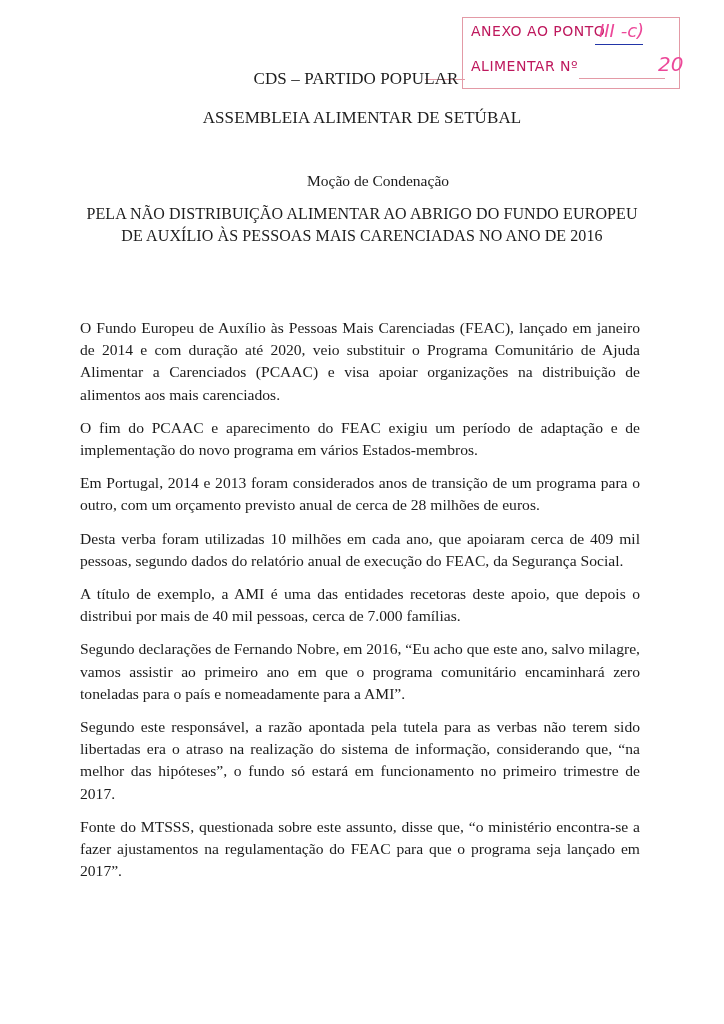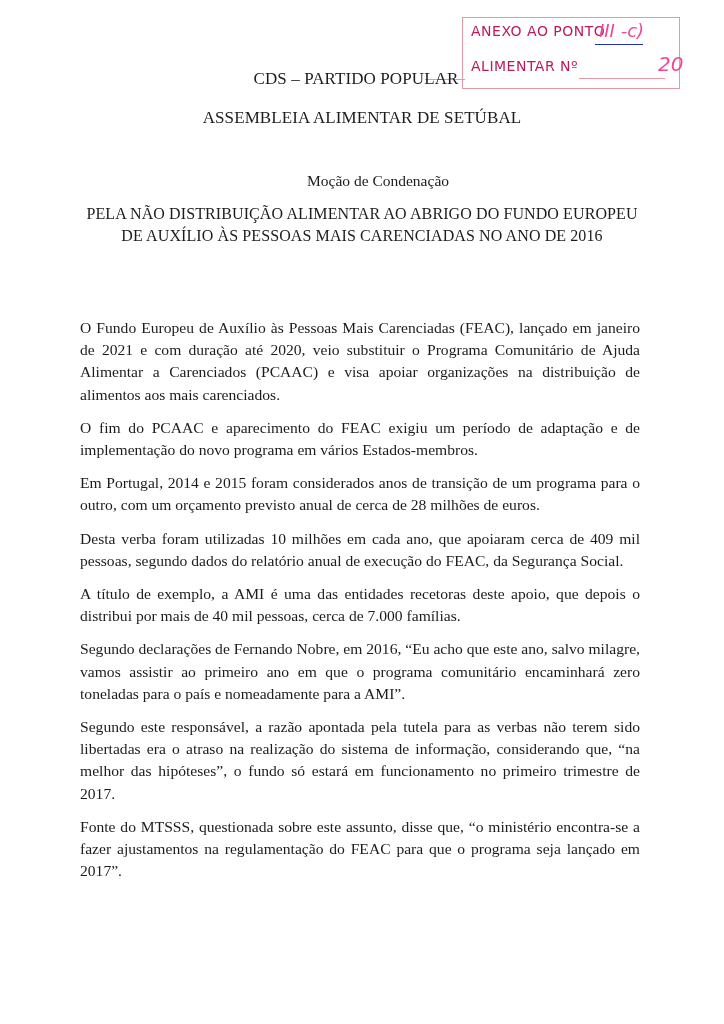--- a/index.html
+++ b/index.html
@@ -64,21 +64,21 @@
 </div>
 <div class="sig-line"></div>
 
 <div class="hdr hdr1">CDS – PARTIDO POPULAR</div>
 <div class="hdr hdr2">ASSEMBLEIA ALIMENTAR DE SETÚBAL</div>
 
 <div class="moc-title">Moção de Condenação</div>
 <div class="moc-sub">PELA NÃO DISTRIBUIÇÃO ALIMENTAR AO ABRIGO DO FUNDO EUROPEU DE AUXÍLIO ÀS PESSOAS MAIS CARENCIADAS NO ANO DE 2016</div>
 
 <div class="body-text">
-  <p>O Fundo Europeu de Auxílio às Pessoas Mais Carenciadas (FEAC), lançado em janeiro de 2021 e com duração até 2020, veio substituir o Programa Comunitário de Ajuda Alimentar a Carenciados (PCAAC) e visa apoiar organizações na distribuição de alimentos aos mais carenciados.</p>
+  <p>O Fundo Europeu de Auxílio às Pessoas Mais Carenciadas (FEAC), lançado em janeiro de 2014 e com duração até 2020, veio substituir o Programa Comunitário de Ajuda Alimentar a Carenciados (PCAAC) e visa apoiar organizações na distribuição de alimentos aos mais carenciados.</p>
   <p>O fim do PCAAC e aparecimento do FEAC exigiu um período de adaptação e de implementação do novo programa em vários Estados-membros.</p>
-  <p>Em Portugal, 2014 e 2015 foram considerados anos de transição de um programa para o outro, com um orçamento previsto anual de cerca de 28 milhões de euros.</p>
+  <p>Em Portugal, 2014 e 2013 foram considerados anos de transição de um programa para o outro, com um orçamento previsto anual de cerca de 28 milhões de euros.</p>
   <p>Desta verba foram utilizadas 10 milhões em cada ano, que apoiaram cerca de 409 mil pessoas, segundo dados do relatório anual de execução do FEAC, da Segurança Social.</p>
   <p>A título de exemplo, a AMI é uma das entidades recetoras deste apoio, que depois o distribui por mais de 40 mil pessoas, cerca de 7.000 famílias.</p>
   <p>Segundo declarações de Fernando Nobre, em 2016, “Eu acho que este ano, salvo milagre, vamos assistir ao primeiro ano em que o programa comunitário encaminhará zero toneladas para o país e nomeadamente para a AMI”.</p>
   <p>Segundo este responsável, a razão apontada pela tutela para as verbas não terem sido libertadas era o atraso na realização do sistema de informação, considerando que, “na melhor das hipóteses”, o fundo só estará em funcionamento no primeiro trimestre de 2017.</p>
   <p>Fonte do MTSSS, questionada sobre este assunto, disse que, “o ministério encontra-se a fazer ajustamentos na regulamentação do FEAC para que o programa seja lançado em 2017”.</p>
 </div>
 
 </body></html>

